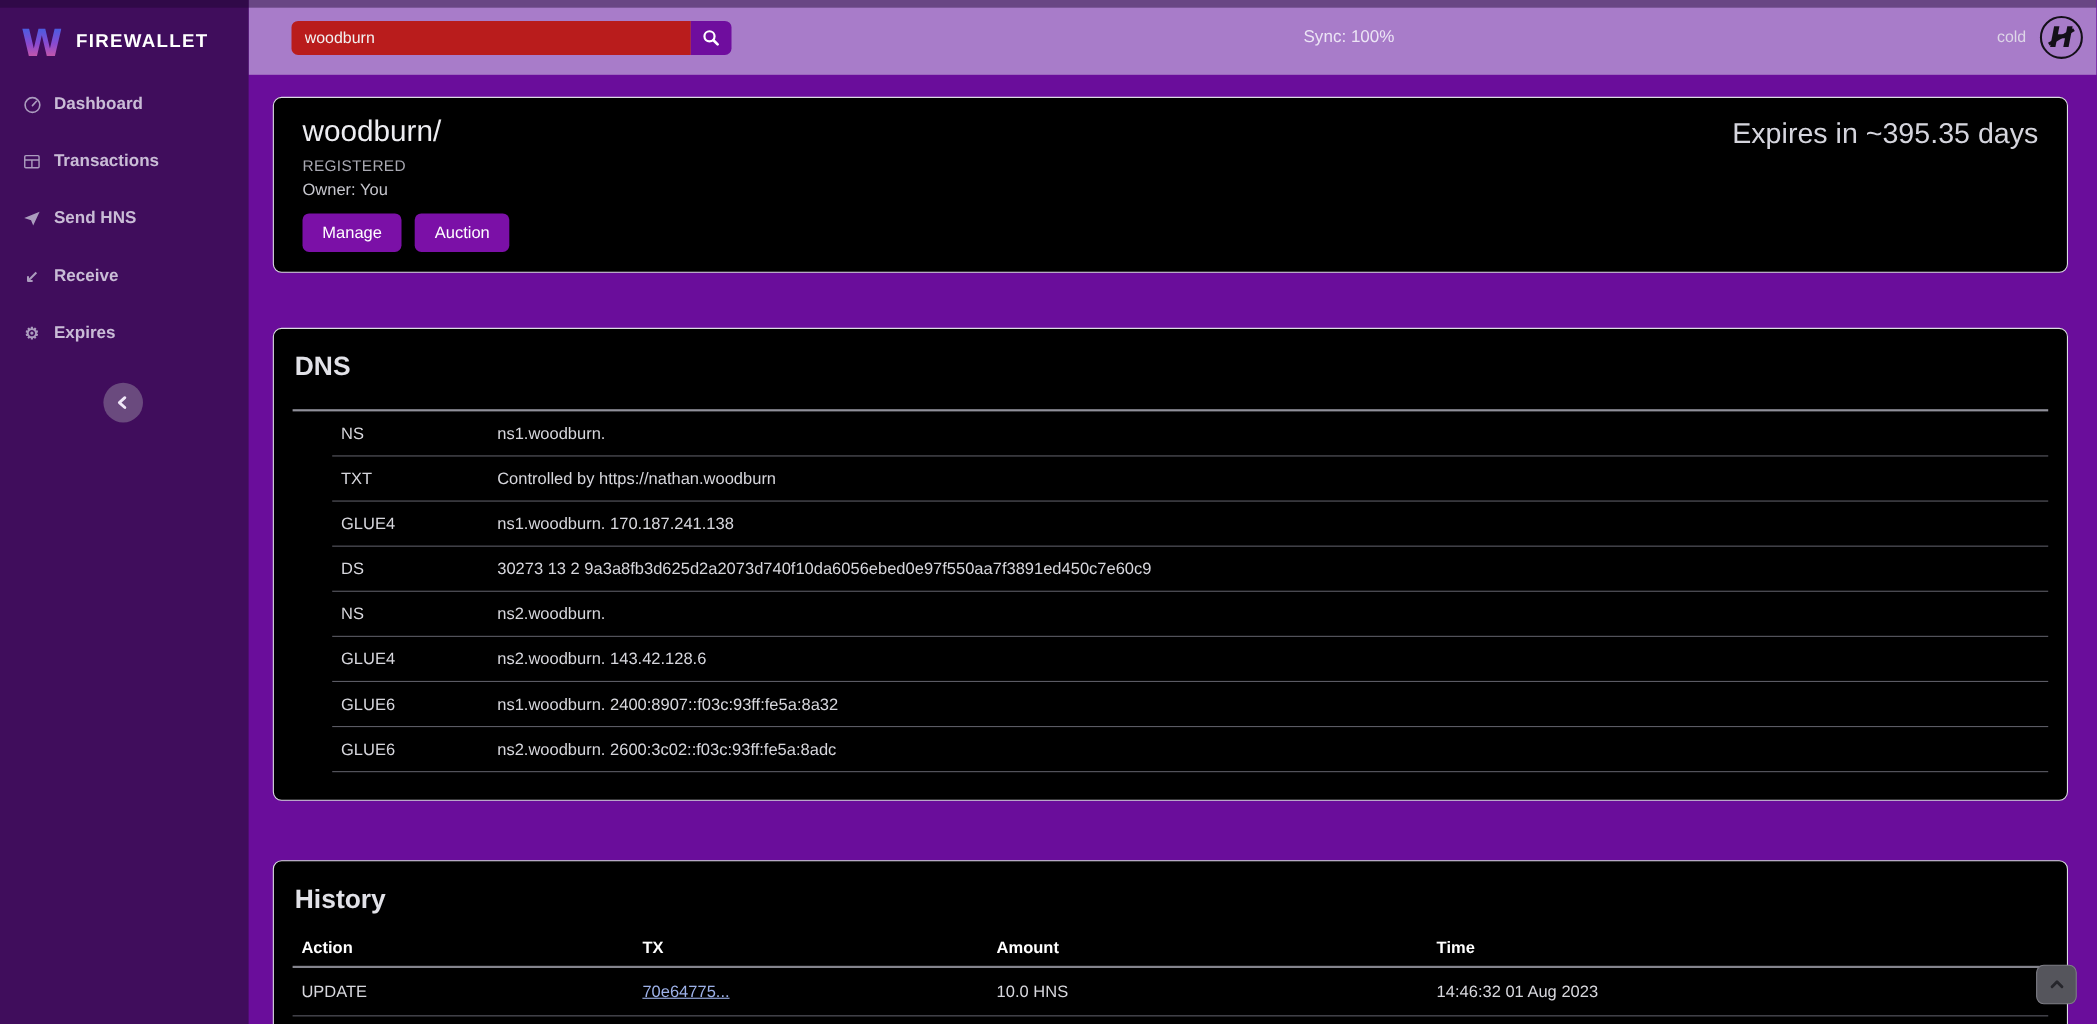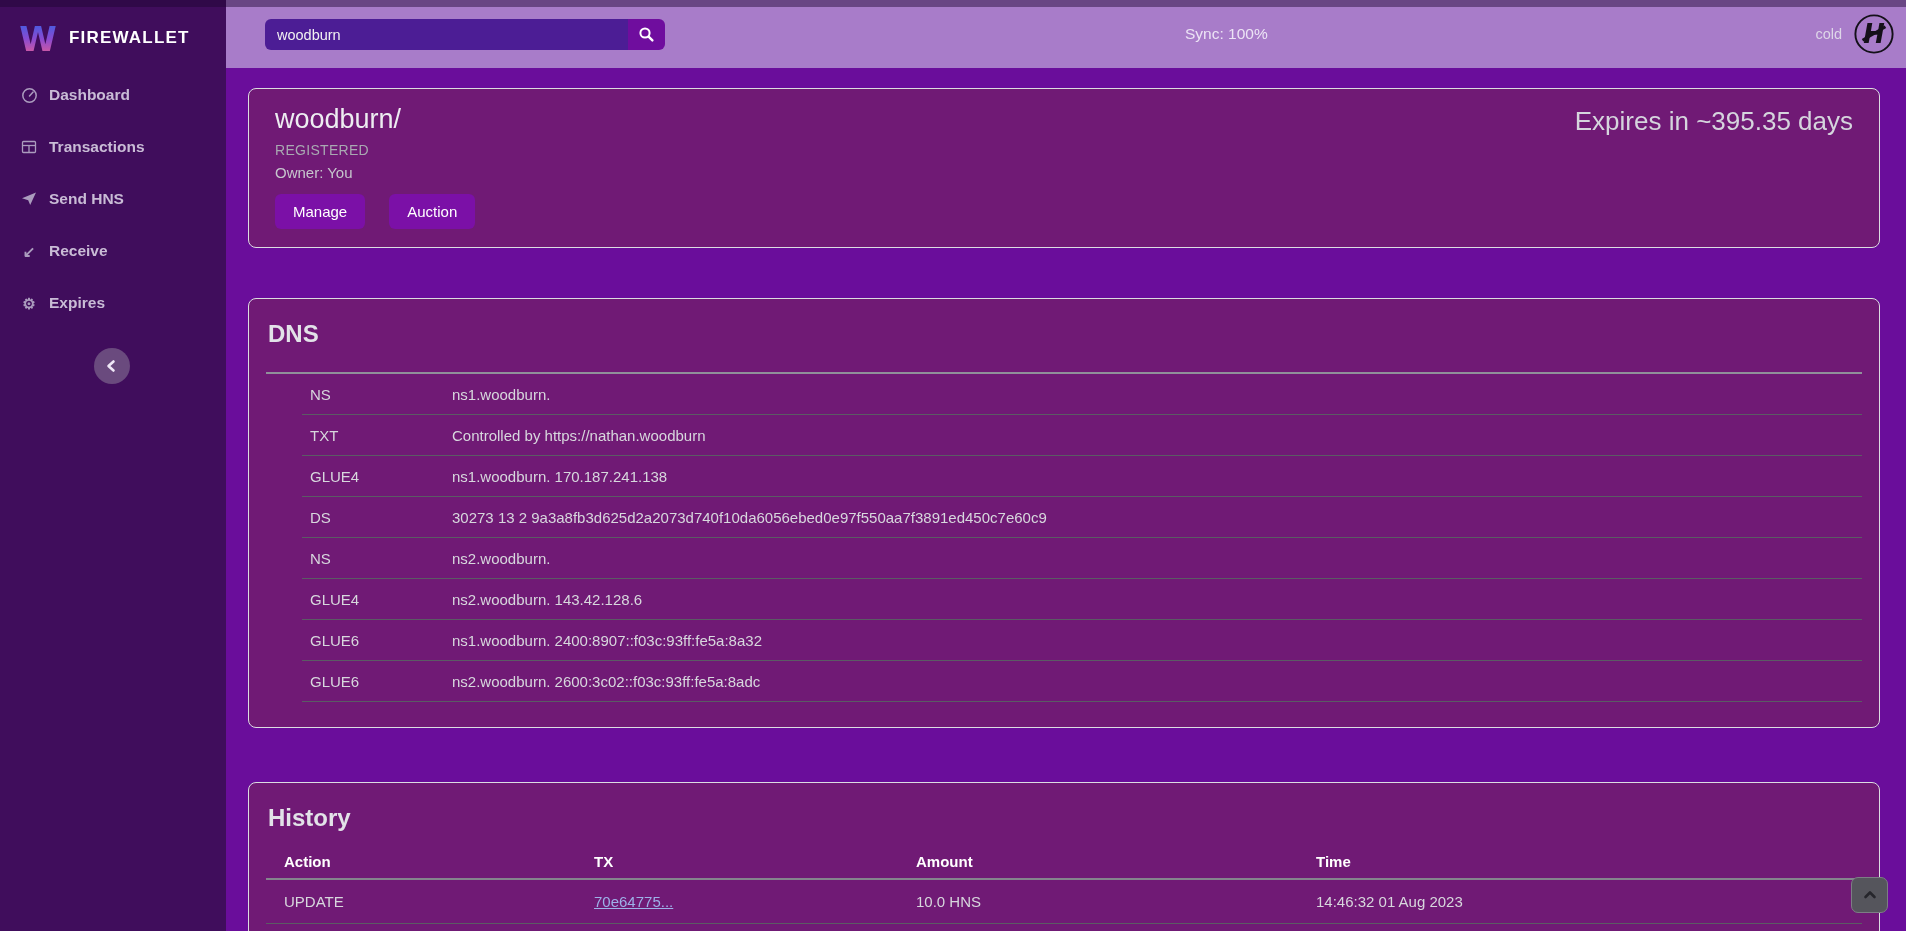--- a/index.html
+++ b/index.html
@@ -25,60 +25,60 @@
   .nav-item .icon { width:18px; height:18px; display:flex; align-items:center; justify-content:center;
     color:#ab9cbe; font-size:15px; line-height:1; }
   .collapse-btn { position:absolute; left:94px; top:348px; width:36px; height:36px;
     border-radius:50%; background:#6a4a7e; border:none; cursor:pointer;
     display:flex; align-items:center; justify-content:center; }
 
   
   .topbar { position:absolute; left:226px; top:0; width:1680px; height:68px;
     background:#a87cc9; z-index:30; }
   .search-wrap { position:absolute; left:39px; top:19px; display:flex; height:31px; }
-  .search-input { width:363px; height:31px; background:#4c1d95; border:none; outline:none;
+  .search-input { width:363px; height:31px; background:#b91c1c; border:none; outline:none;
     border-radius:6px 0 0 6px; color:#f2f2f2; font-size:14.5px; padding:0 12px;
     font-family:"Liberation Sans", sans-serif; }
   .search-btn { width:37px; height:31px; background:#6f0d9e; border:none; border-radius:0 6px 6px 0;
     cursor:pointer; display:flex; align-items:center; justify-content:center; }
   .sync { position:absolute; left:959px; top:0; height:68px; line-height:68px;
     color:#ece4f5; font-size:15.5px; }
   .wallet { position:absolute; right:11px; top:0; height:68px; display:flex; align-items:center; gap:11px; }
   .wallet-label { color:#ded6e8; font-size:14.5px; }
   .hns-logo { cursor:pointer; }
 
   
-  .card { position:absolute; left:248px; width:1632px; background:#701a75;
+  .card { position:absolute; left:248px; width:1632px; background:#000000;
     border:1px solid #dcdce2; border-radius:8px; z-index:10; }
   .card-domain { top:88px; height:160px; padding:15px 26px; }
   .card-dns    { top:298px; height:430px; padding:16px 17px 0; }
   .card-history{ top:782px; height:260px; padding:16px 17px 0; }
 
   .domain-title { color:#ededf1; font-size:27px; font-weight:400; }
   .domain-status { color:#a9a9b2; font-size:14px; margin-top:7px; letter-spacing:.3px; }
   .domain-owner { color:#c6c6cd; font-size:15px; margin-top:6px; }
-  .btn-row { display:flex; gap:24px; margin-top:13px; }
+  .btn-row { display:flex; gap:12px; margin-top:13px; }
   .btn { background:#7b10a7; color:#ffffff; border:none; border-radius:6px;
     padding:9px 18px; font-size:15px; cursor:pointer; font-family:"Liberation Sans", sans-serif; }
   .expires { position:absolute; top:17px; right:26px; color:#d5d5dd; font-size:26px; font-weight:400; }
 
   .card-h2 { color:#e2e2e8; font-size:24px; font-weight:700; margin:5px 0 0 2px; }
 
   .dns-table { margin-top:24px; border-top:2px solid #90909a; }
   .dns-row { display:flex; align-items:center; height:41px; border-bottom:1px solid #5b5b64;
     color:#d7d7dd; font-size:15px;margin-left:36px; }
   .dns-type { width:150px; padding-left:8px; }
   .dns-value { flex:1; }
 
   .hist-table { margin-top:12px; }
   .hist-header { display:flex; align-items:center; height:36px; color:#ffffff;
     font-weight:bold; font-size:15px; border-bottom:2px solid #84848d; }
   .hist-row { display:flex; align-items:center; height:44px; color:#d7d7dd;
     font-size:15px; border-bottom:1px solid #5b5b64; }
-  .c-action { width:318px; padding-left:8px;margin-left:10px; }
+  .c-action { width:318px; padding-left:8px; }
   .c-tx { width:322px; }
   .c-amount { width:400px; }
   .c-time { flex:1; }
   .tx-link { color:#9db1e8; text-decoration:underline; cursor:pointer;text-align:right; }
 
   .scroll-top { position:absolute; right:18px; bottom:18px; width:37px; height:36px;
     background:#55555c; border:1px solid #7d7d85; border-radius:7px; cursor:pointer;
     display:flex; align-items:center; justify-content:center; z-index:70; }
 </style>
 </head>

